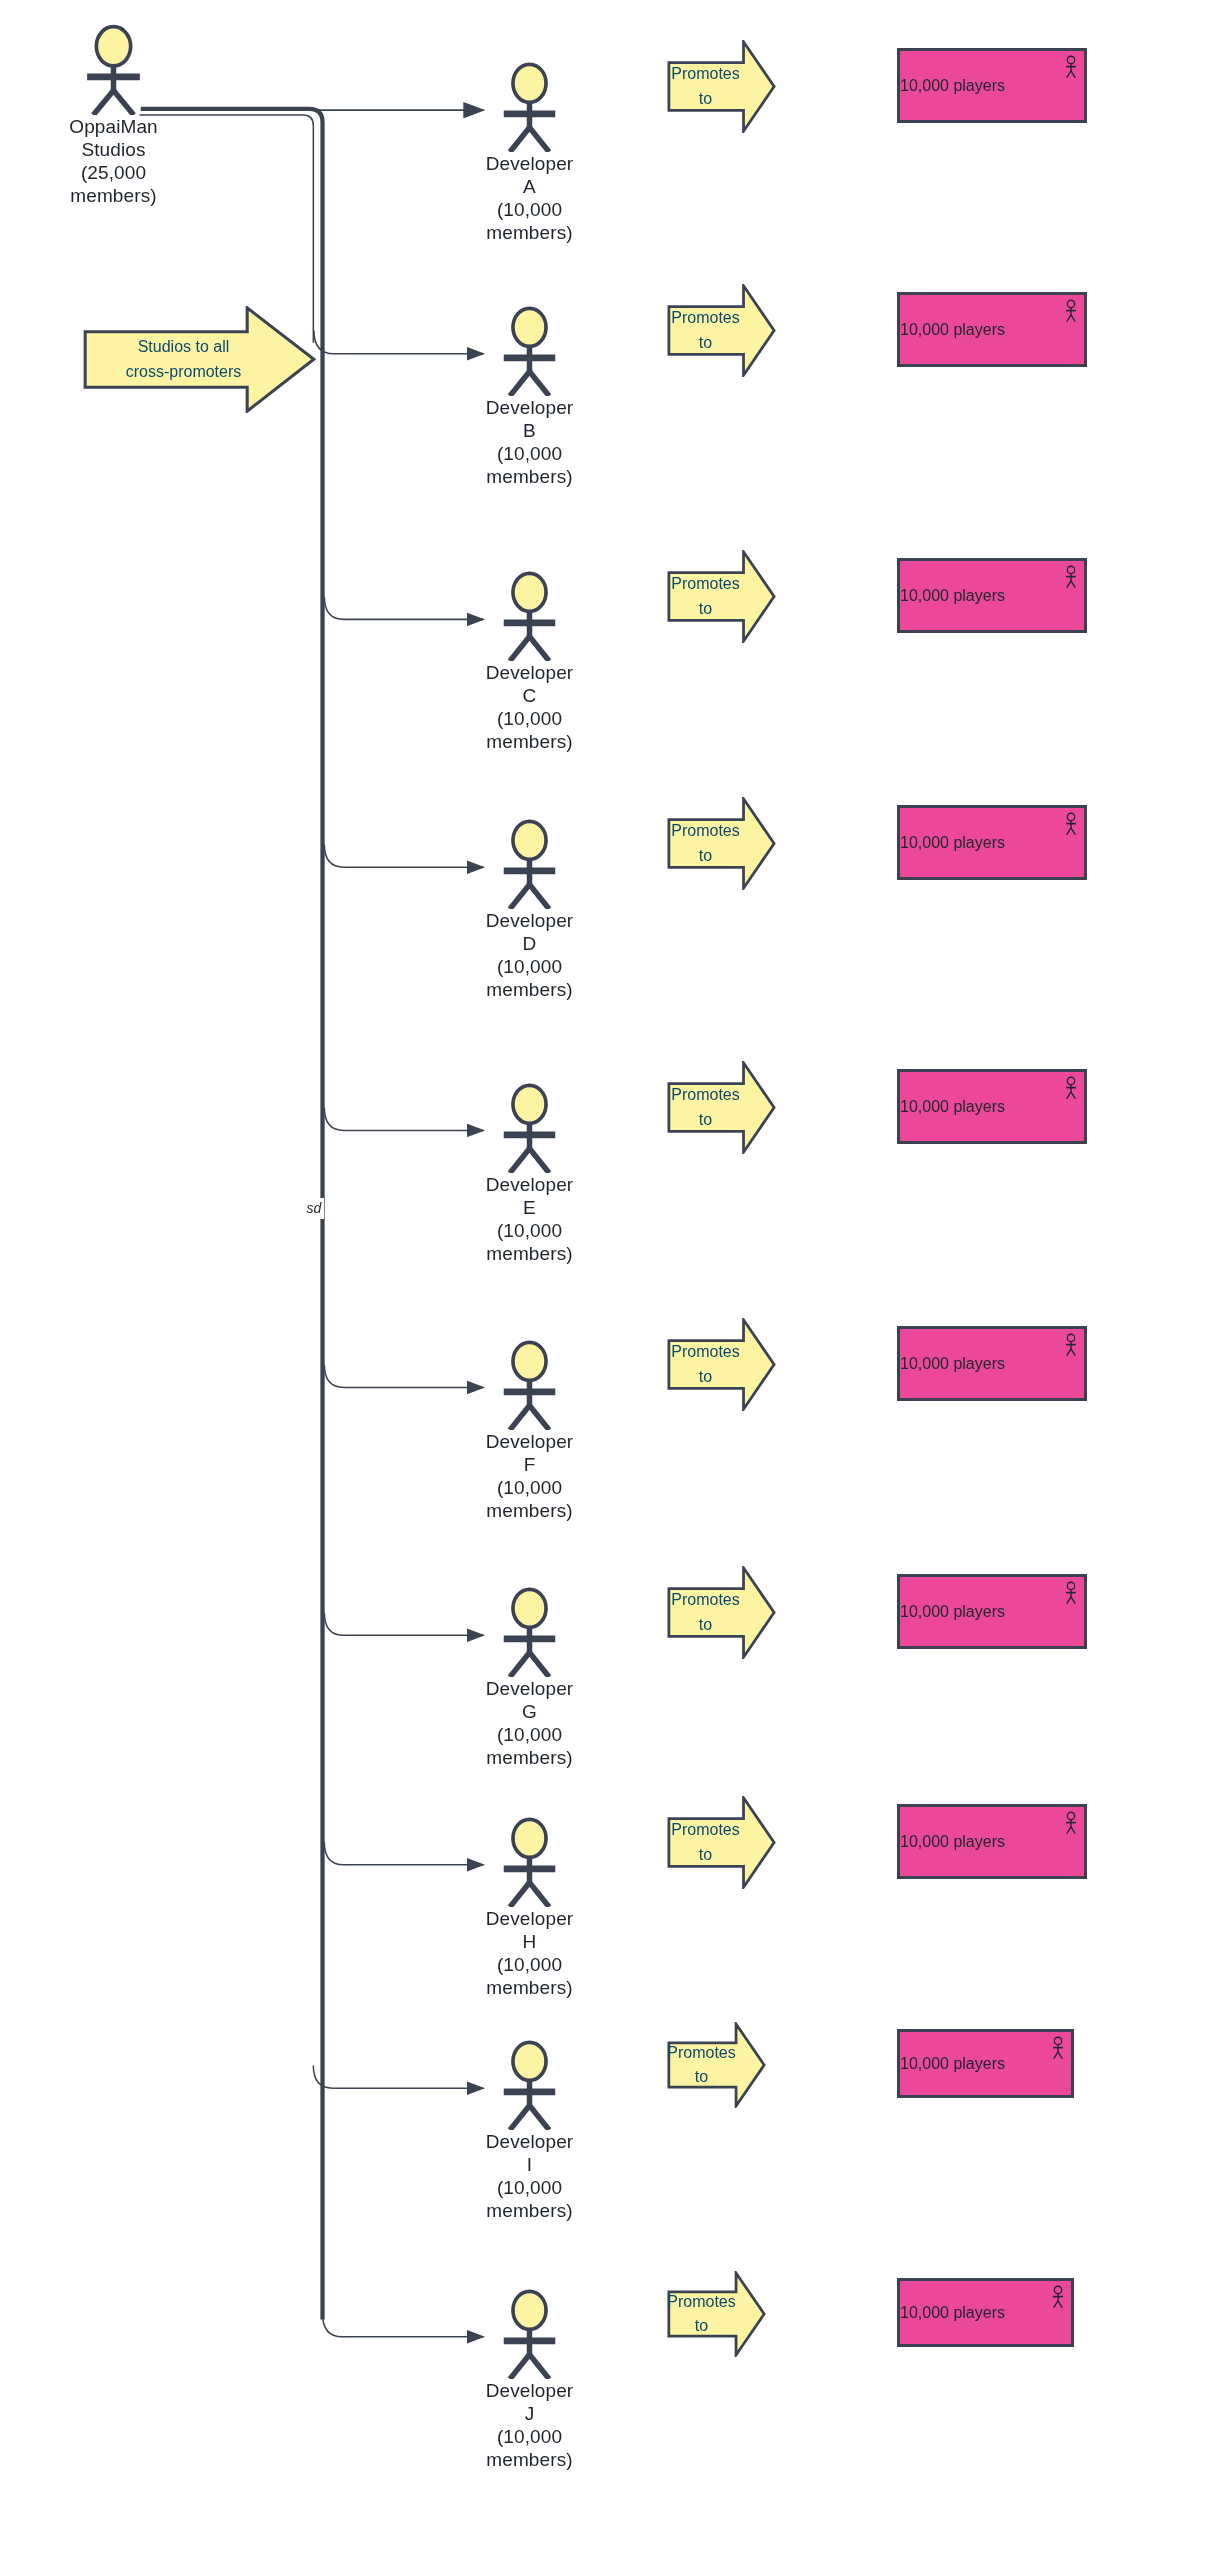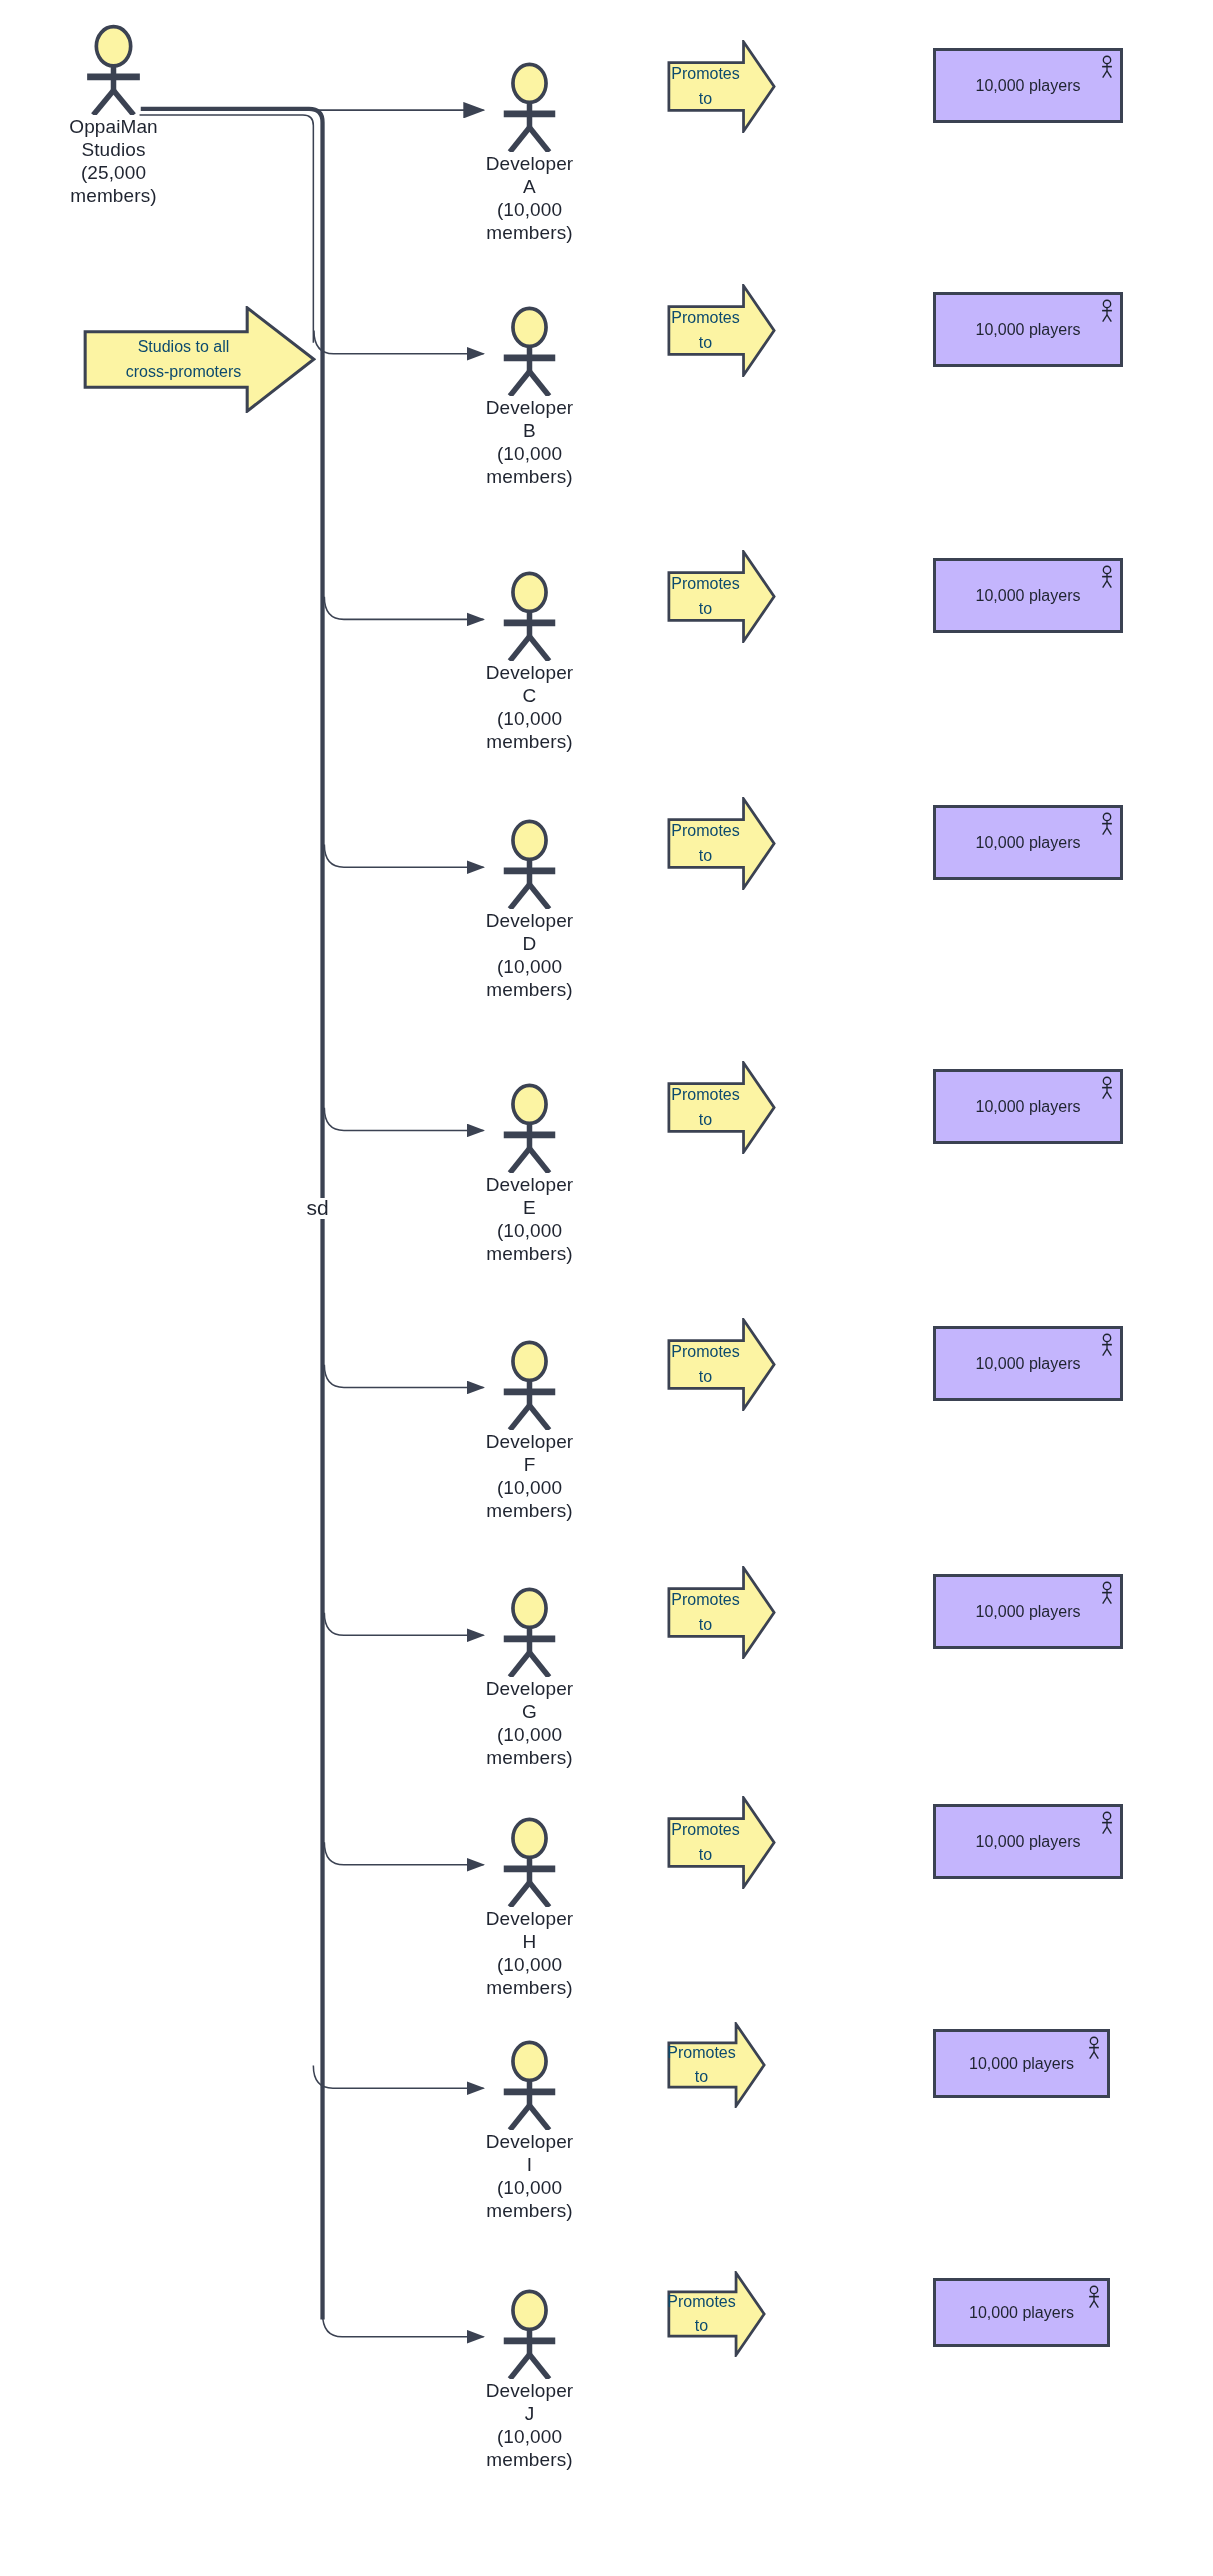--- a/index.html
+++ b/index.html
@@ -65,49 +65,48 @@
     line-height: 24.5px;
     color: #0c4a6e;
     text-align: center;
     white-space: pre-line;
     padding-right: 32px;
   }
 
   
   .note-box {
     position: absolute;
-    background: #c4b5fd;
+    background: #ec4899;
     border: 3.1px solid #3b4252;
     box-sizing: border-box;
     display: flex;
     align-items: center;
-    justify-content: center;
-    margin-left: 36px;
   }
   .note-box .note-text {
     font-size: 16px;
     color: #1f2430;
     text-align: center;
   }
   .note-box .corner-actor {
     position: absolute;
     right: 4.9px;
     top: 3.7px;
     width: 16px;
     height: 24.5px;
   }
 
   
   .sd-label {
     position: absolute;
-    font-size: 21px;
+    font-size: 14px;
     color: #1f2430;
     background: #ffffff;
     padding: 1.2px 2.4px;
     line-height: 18.4px;
+    font-style: italic;
   }
 </style>
 </head>
 <body>
 
 <div id="canvas">
 
   <svg id="edges" viewBox="0 0 1982 4209" xmlns="http://www.w3.org/2000/svg">
     <defs>
       <marker id="arrowhead" markerWidth="12" markerHeight="9" refX="11" refY="4.5" orient="auto" markerUnits="strokeWidth">

